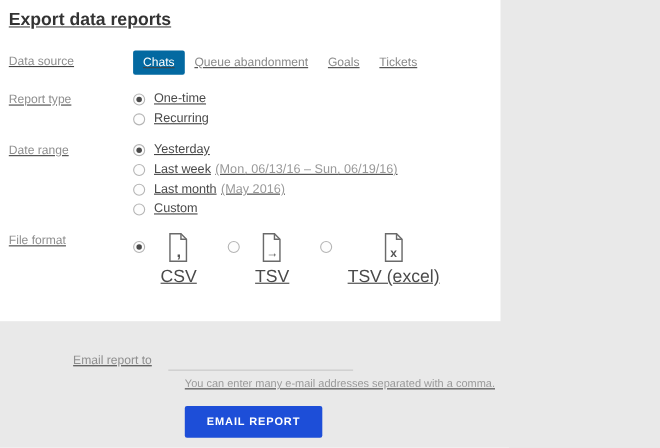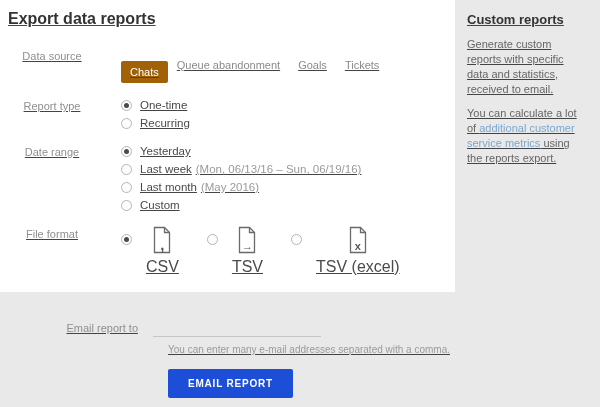--- a/index.html
+++ b/index.html
@@ -21,40 +21,39 @@
   h1.page-title {
     margin:0 0 18px 0;
     font-size:16px;
     font-weight:bold;
     color:#333;
   }
   .form-row { display:flex; margin-bottom:13px; }
   .row-label {
     width:113px;
     min-width:113px;
-    text-align:center;
+    text-align:left;
     padding-right:25px;
     padding-top:4px;
     font-size:11px;
     color:#8f8f8f;
   }
   
   .tabs { display:flex; align-items:center; }
   .tab {
     font-size:11px;
     color:#8a8a8a;
     padding:5px 9px;
     border-radius:2px;
     cursor:pointer;
     white-space:nowrap;
   }
   .tab.selected {
-    background:#a16207;
+    background:#0369a1;
     color:#ffffff;
-    margin-top:15px;
   }
   
   .radio-group { display:flex; flex-direction:column; gap:6px; padding-top:3px; }
   .radio-option { display:flex; align-items:center; cursor:pointer; }
   .radio {
     width:11px; height:11px;
     border:1px solid #b5b5b5;
     border-radius:50%;
     background:#fdfdfd;
     margin-right:8px;
@@ -257,18 +256,13 @@
     <div class="email-section">
       <div class="email-row">
         <div class="email-label">Email report to</div>
         <input class="email-input" type="text" value="" style="">
       </div>
       <div class="email-hint">You can enter many e-mail addresses separated with a comma.</div>
       <button class="email-button">EMAIL REPORT</button>
     </div>
   </div>
 
-  <div class="sidebar">
-    <h2>Custom reports</h2>
-    <p>Generate custom reports with specific data and statistics, received to email.</p>
-    <p><span>You can calculate a lot of </span><a class="side-link">additional customer service metrics</a><span> using the reports export.</span></p>
-  </div>
 </div>
 
 </body></html>

